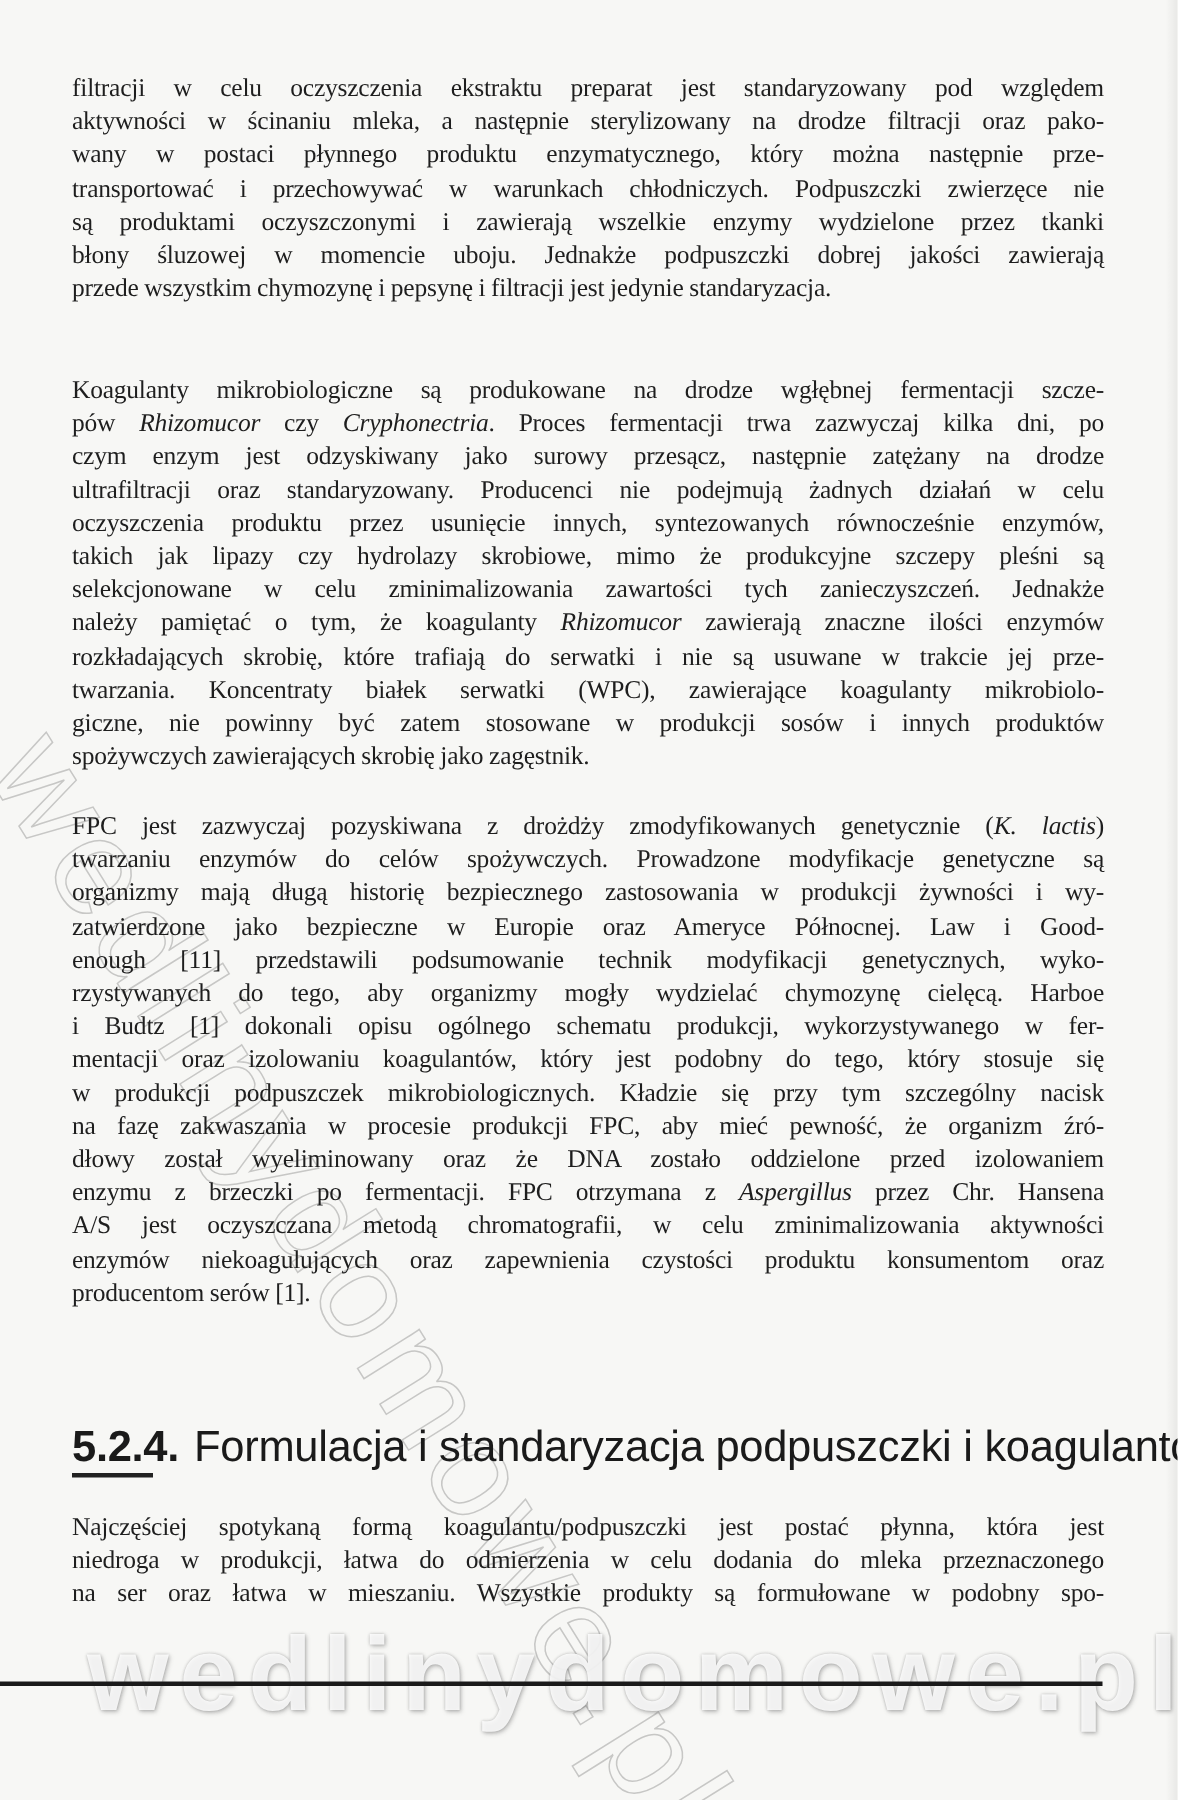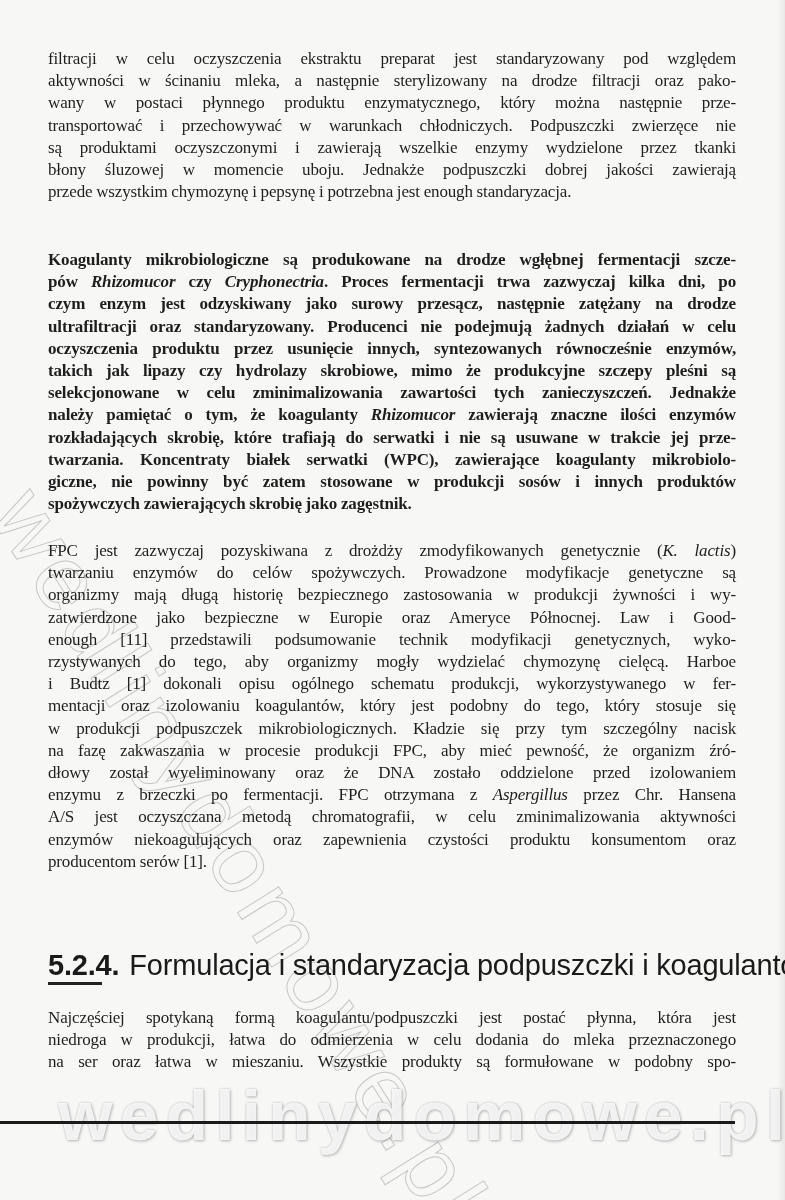--- a/index.html
+++ b/index.html
@@ -23,21 +23,21 @@
     text-align: justify;
     letter-spacing: -0.15px;
     word-spacing: -0.3px;
     margin: 0;
   }
   .body-text .line { display: block; text-align: justify; text-align-last: justify; white-space: nowrap; }
   .body-text .line.last { text-align-last: left; }
   em { font-style: italic; }
 
   #p1 { top: 48px; }
-  #p2 { top: 249px; font-weight: bold; }
+  #p2 { top: 249px; }
   #p3 { top: 540px; }
   #p4 { top: 1007px; }
 
   .section-heading {
     position: absolute; left: 48px; top: 951px;
     font-family: "Liberation Sans", "DejaVu Sans", sans-serif;
     font-size: 29px; line-height: 28px;
     color: #1a1a1a;
     white-space: nowrap;
     letter-spacing: -0.2px;
@@ -93,21 +93,21 @@
 
   <div class="watermark-diagonal">wedlinydomowe.pl</div>
 
   <div class="body-text" id="p1">
       <span class="line"><span>filtracji w celu oczyszczenia ekstraktu preparat jest standaryzowany pod względem</span></span>
       <span class="line"><span>aktywności w ścinaniu mleka, a następnie sterylizowany na drodze filtracji oraz pako-</span></span>
       <span class="line"><span>wany w postaci płynnego produktu enzymatycznego, który można następnie prze-</span></span>
       <span class="line"><span>transportować i przechowywać w warunkach chłodniczych. Podpuszczki zwierzęce nie</span></span>
       <span class="line"><span>są produktami oczyszczonymi i zawierają wszelkie enzymy wydzielone przez tkanki</span></span>
       <span class="line"><span>błony śluzowej w momencie uboju. Jednakże podpuszczki dobrej jakości zawierają</span></span>
-      <span class="line last"><span>przede wszystkim chymozynę i pepsynę i potrzebna jest enough standaryzacja.</span></span>
+      <span class="line last"><span>przede wszystkim chymozynę i pepsynę i filtracji jest jedynie standaryzacja.</span></span>
     </div>
   <div class="body-text" id="p2">
       <span class="line"><span>Koagulanty mikrobiologiczne są produkowane na drodze wgłębnej fermentacji szcze-</span></span>
       <span class="line"><span>pów </span><em>Rhizomucor</em><span> czy </span><em>Cryphonectria</em><span>. Proces fermentacji trwa zazwyczaj kilka dni, po</span></span>
       <span class="line"><span>czym enzym jest odzyskiwany jako surowy przesącz, następnie zatężany na drodze</span></span>
       <span class="line"><span>ultrafiltracji oraz standaryzowany. Producenci nie podejmują żadnych działań w celu</span></span>
       <span class="line"><span>oczyszczenia produktu przez usunięcie innych, syntezowanych równocześnie enzymów,</span></span>
       <span class="line"><span>takich jak lipazy czy hydrolazy skrobiowe, mimo że produkcyjne szczepy pleśni są</span></span>
       <span class="line"><span>selekcjonowane w celu zminimalizowania zawartości tych zanieczyszczeń. Jednakże</span></span>
       <span class="line"><span>należy pamiętać o tym, że koagulanty </span><em>Rhizomucor</em><span> zawierają znaczne ilości enzymów</span></span>

